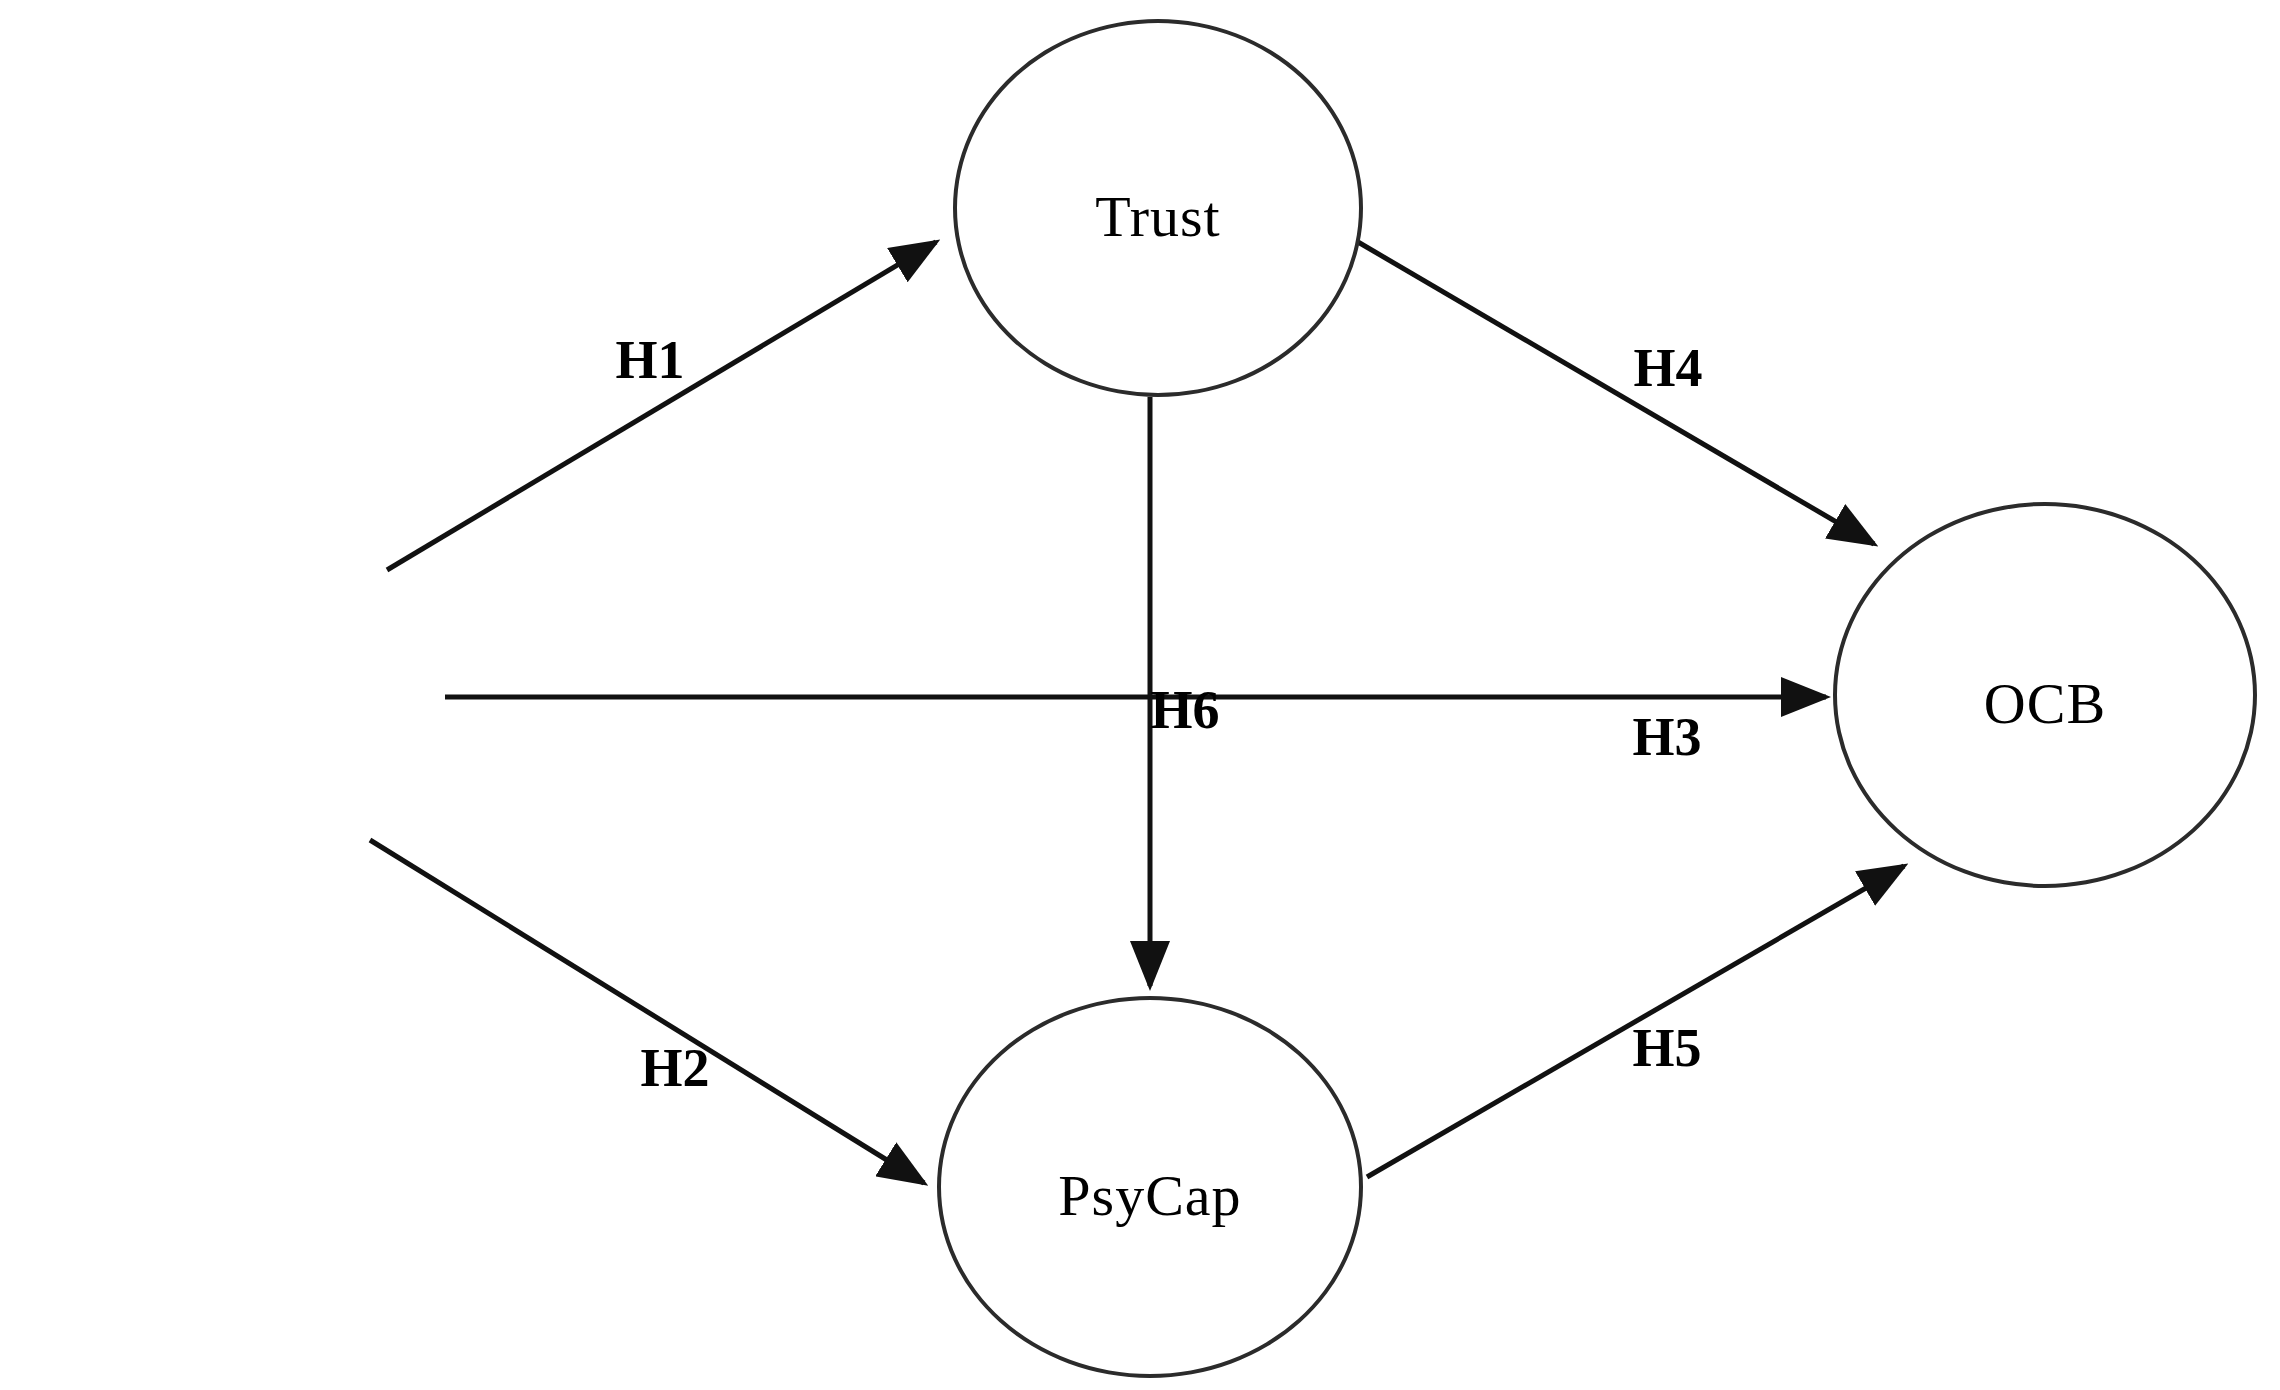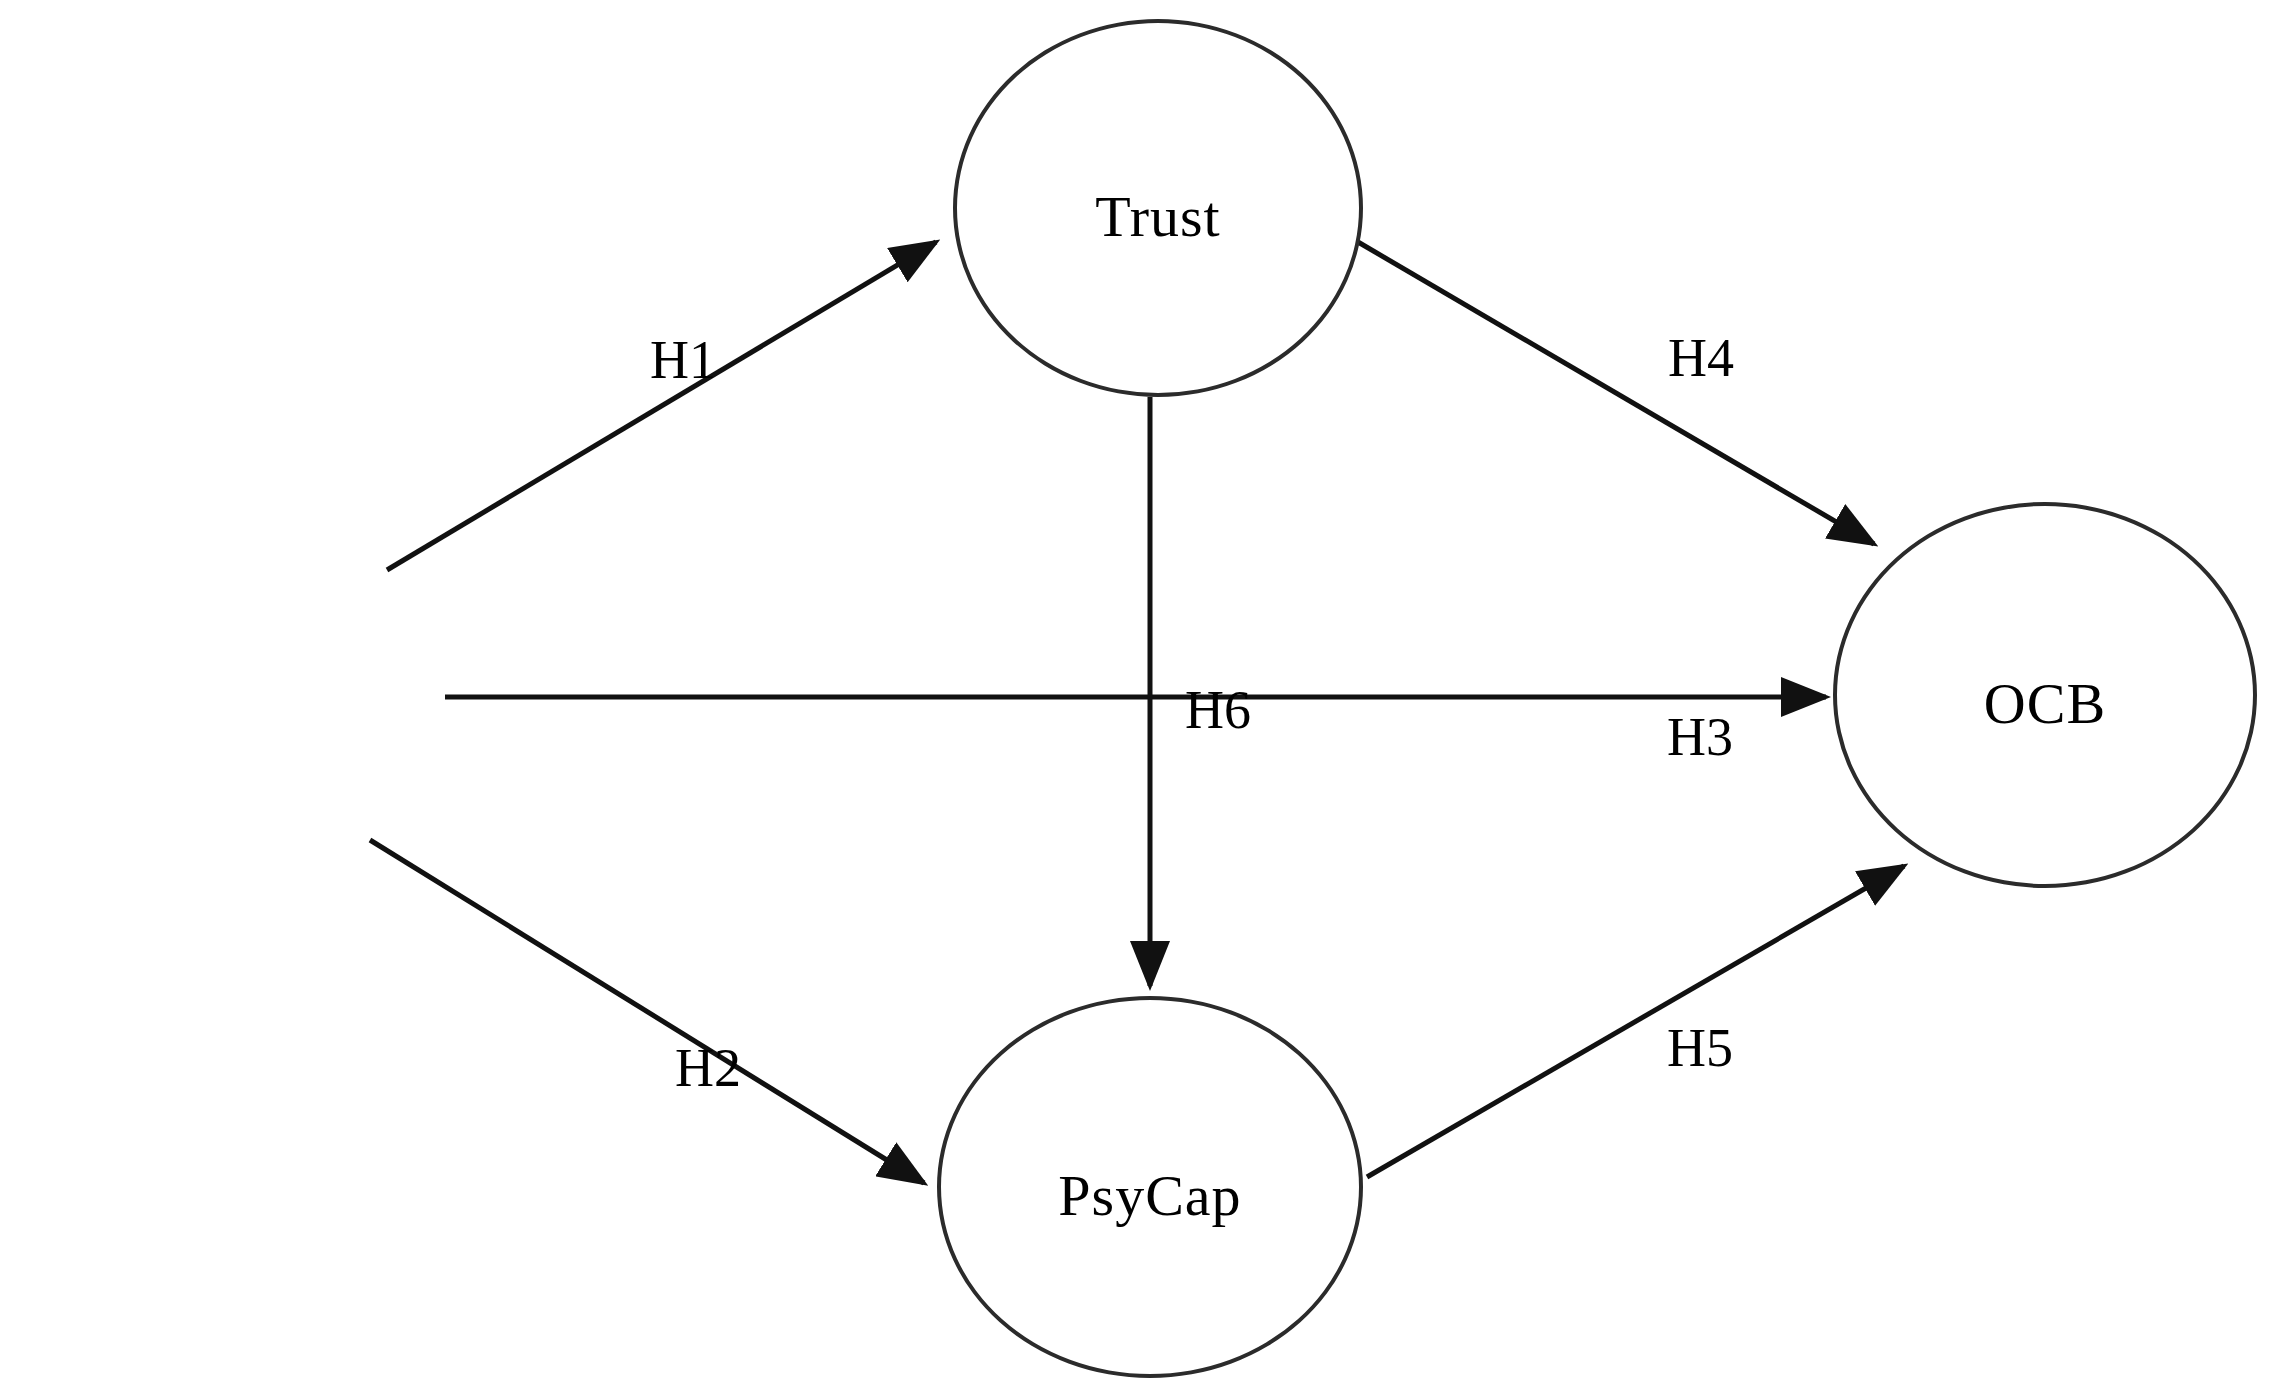--- a/index.html
+++ b/index.html
@@ -45,35 +45,34 @@
     font-size: 58px;
     color: var(--text);
     letter-spacing: 1px;
     white-space: nowrap;
     margin-top: 16px;
   }
   .edge-label {
     position: absolute;
     transform: translate(-50%, -50%);
     font-size: 54px;
-    font-weight: normal;
+    font-weight: bold;
     color: var(--text);
     white-space: nowrap;
-    margin-left: 33px;
   }
   
   .node-rapport { left: 17px;   top: 508px; width: 428px; height: 382px; }
   .node-trust   { left: 953px;  top: 19px;  width: 410px; height: 378px; }
   .node-psycap  { left: 937px;  top: 996px; width: 426px; height: 382px; align-items: center; }
   .node-ocb     { left: 1833px; top: 502px; width: 424px; height: 386px; }
   
   .edge-label-h1 { left: 650px;  top: 360px; }
   .edge-label-h2 { left: 675px;  top: 1068px; }
   .edge-label-h3 { left: 1667px; top: 737px; text-align: center; }
-  .edge-label-h4 { left: 1668px; top: 358px; }
+  .edge-label-h4 { left: 1668px; top: 368px; }
   .edge-label-h5 { left: 1667px; top: 1048px; text-align: right; }
   .edge-label-h6 { left: 1185px; top: 710px; }
 </style>
 </head>
 <body>
 
 <div class="canvas">
 
   <svg class="edges-layer" viewBox="0 0 2280 1390" xmlns="http://www.w3.org/2000/svg">
     <defs>

